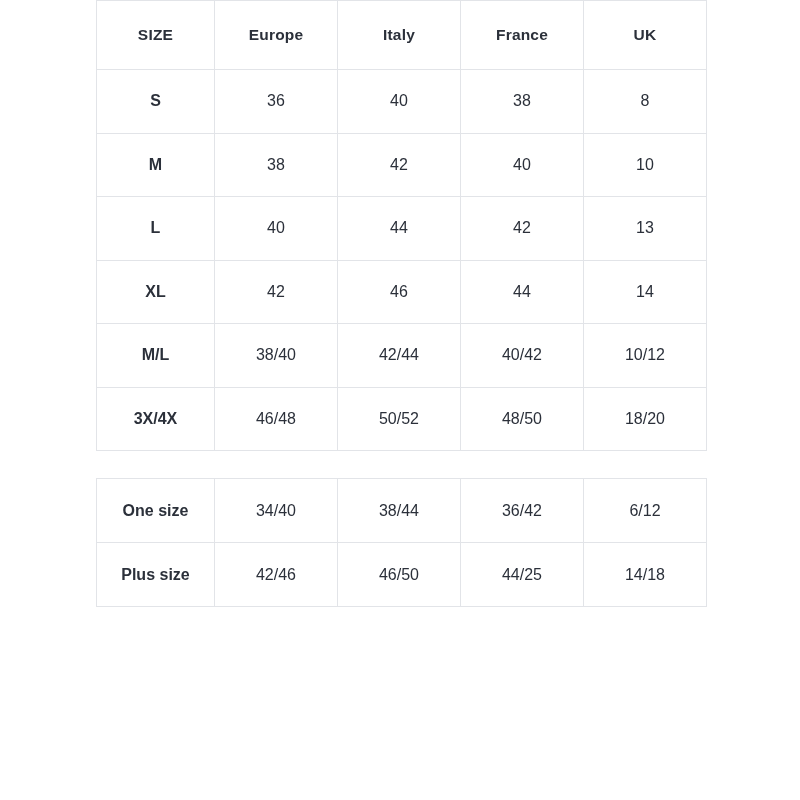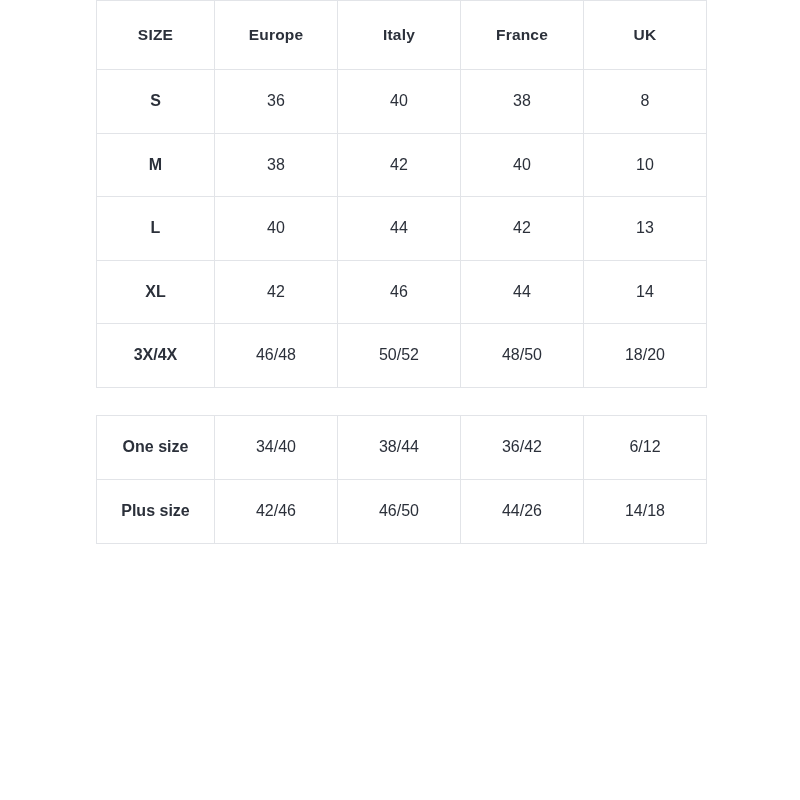--- a/index.html
+++ b/index.html
@@ -104,20 +104,27 @@
 
       <tr>
         <td class="rowlabel">XL</td>
         <td>42</td>
         <td>46</td>
         <td>44</td>
         <td>14</td>
       </tr>
 
 
+      <tr>
+        <td class="rowlabel">M/L</td>
+        <td>38/40</td>
+        <td>42/44</td>
+        <td>40/42</td>
+        <td>10/12</td>
+      </tr>
 
 
       <tr>
         <td class="rowlabel">3X/4X</td>
         <td>46/48</td>
         <td>50/52</td>
         <td>48/50</td>
         <td>18/20</td>
       </tr>
     </tbody>
@@ -136,19 +143,19 @@
         <td class="rowlabel">One size</td>
         <td>34/40</td>
         <td>38/44</td>
         <td>36/42</td>
         <td>6/12</td>
       </tr>
       <tr>
         <td class="rowlabel">Plus size</td>
         <td>42/46</td>
         <td>46/50</td>
-        <td>44/26</td>
+        <td>44/25</td>
         <td>14/18</td>
       </tr>
     </tbody>
   </table>
 
 </div>
 
 </body></html>

